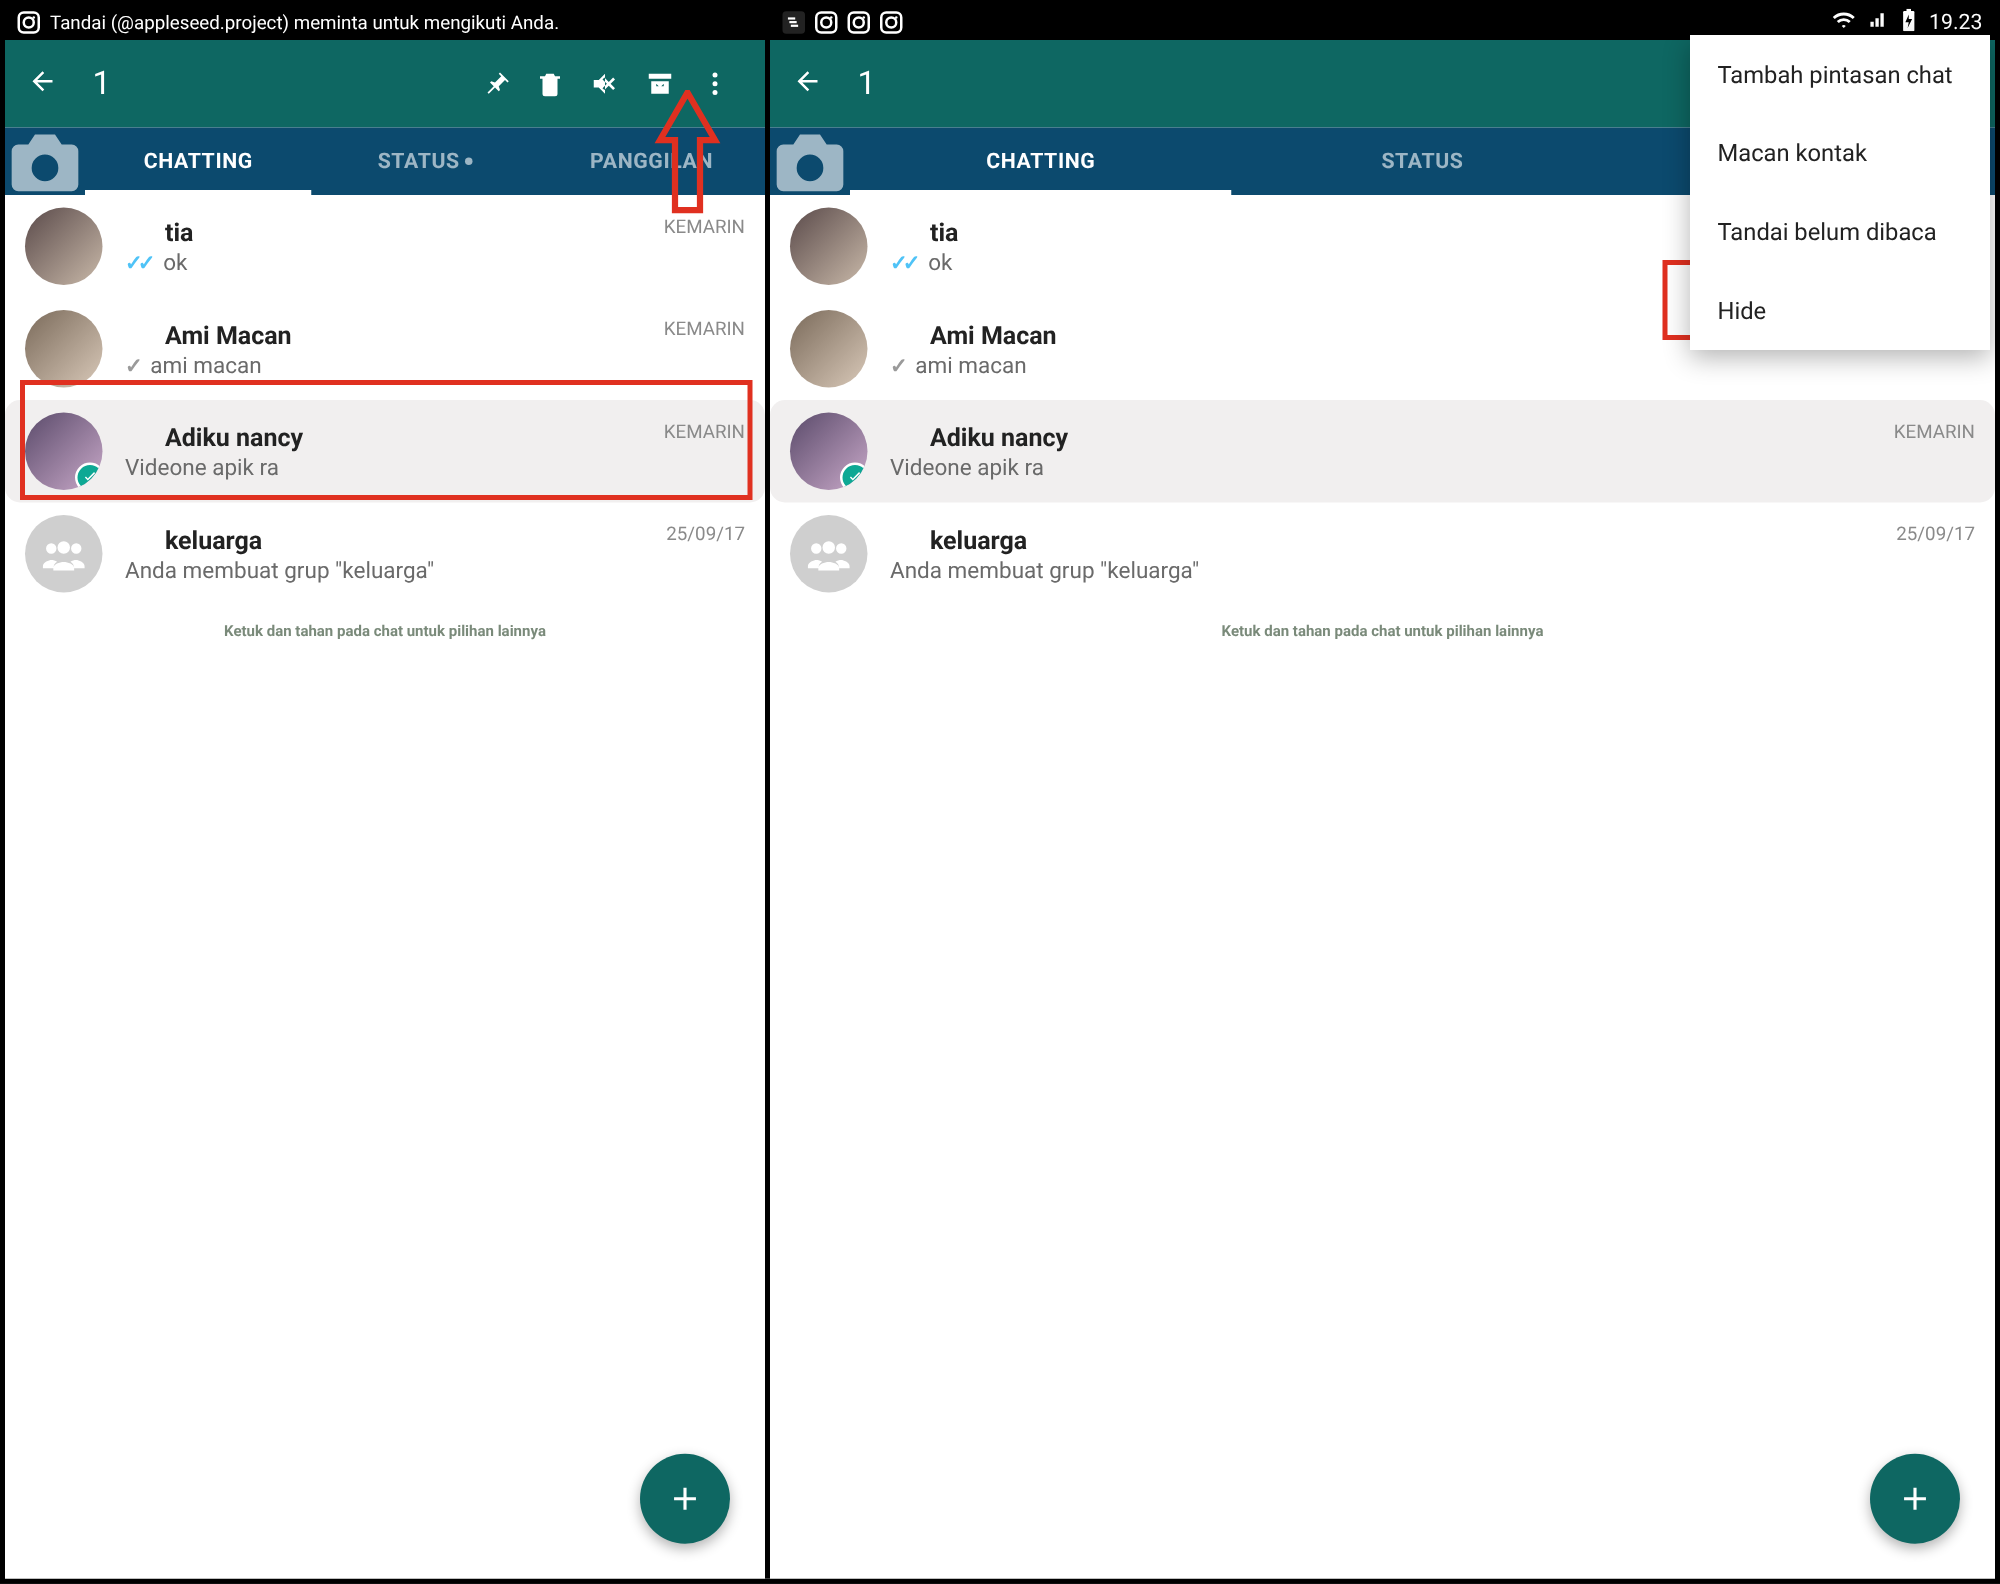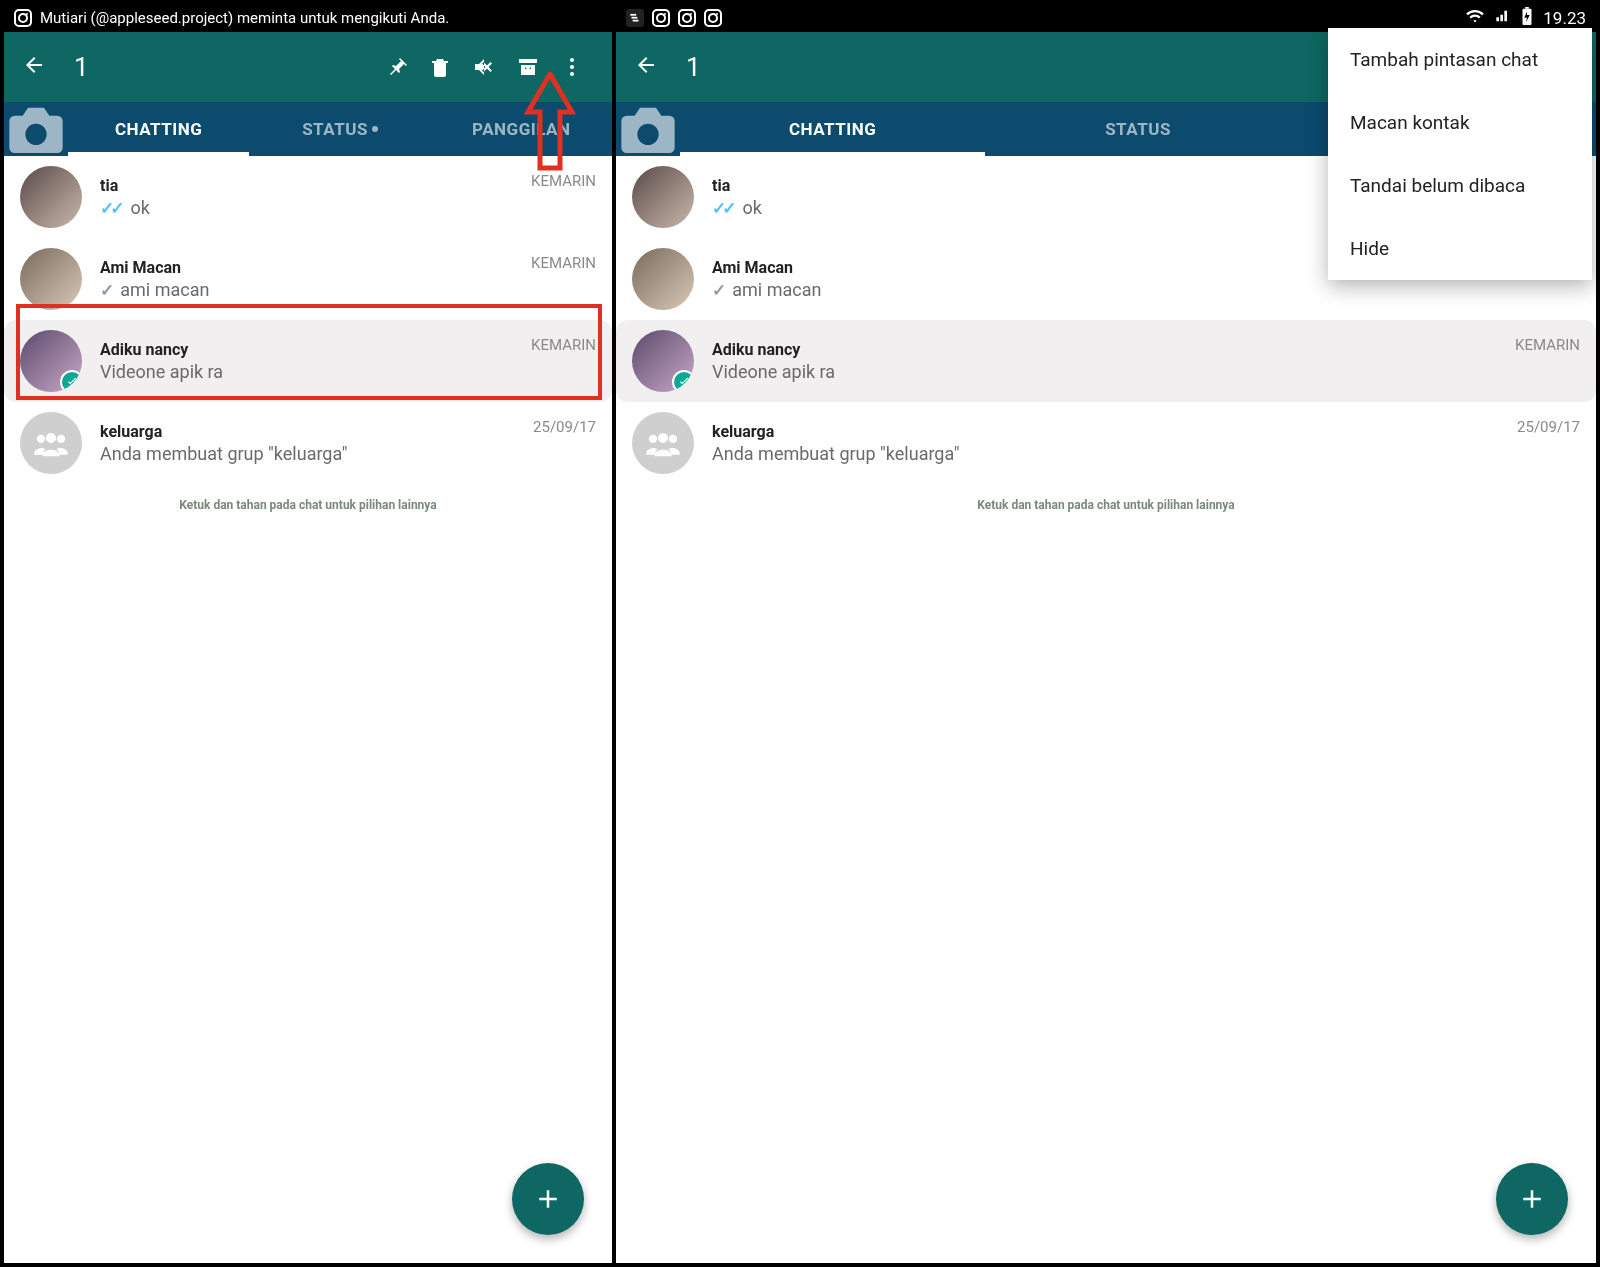--- a/index.html
+++ b/index.html
@@ -95,51 +95,51 @@
   .avatar.ami { background: linear-gradient(135deg,#7a6a5a,#d9c9b9); }
   .avatar.nancy { background: linear-gradient(135deg,#5a4a6a,#c9a9c9); }
   .avatar svg { width:40px; height:40px; fill:#fff; }
   .check-badge {
     position:absolute; bottom:-2px; right:-2px; width:24px; height:24px;
     background:#0da894; border-radius:50%; border:2px solid #fff;
     display:flex; align-items:center; justify-content:center;
   }
   .check-badge svg { width:14px; height:14px; fill:#fff; }
   .chat-body { flex:1; min-width:0; }
-  .chat-name { font-size:16px; font-weight:bold; color:#222; margin-bottom:2px; }
+  .chat-name { font-size:20px; font-weight:bold; color:#222; margin-bottom:2px;margin-left:32px; }
   .chat-msg { font-size:18px; color:#6a6a6a; display:flex; align-items:center; gap:4px; }
   .chat-time { font-size:15px; color:#8a8a8a; align-self:flex-start; margin-top:6px; }
   .ticks { color:#4fc3f7; font-weight:bold; letter-spacing:-4px; margin-right:6px; font-size:17px; }
   .ticks.grey { color:#9a9a9a; }
   .hint { text-align:center; color:#7a8a7a; font-size:12px; font-weight:bold; padding: 14px 30px; }
   
   .fab {
     position:absolute; bottom:28px; right:28px; width:72px; height:72px;
     background:#0e6762; border-radius:50%; color:#fff;
     display:flex; align-items:center; justify-content:center;
     box-shadow:0 4px 10px rgba(0,0,0,.3);
   }
   .fab svg { width:30px; height:30px; fill:#fff; }
   
   .red-box { position:absolute; border:4px solid #e03020; pointer-events:none; }
   .red-arrow { position:absolute; pointer-events:none; }
   
   .popup {
-    position:absolute; top:24px; right:4px; width:264px; background:#fff;
+    position:absolute; top:24px; right:4px; width:240px; background:#fff;
     box-shadow:0 6px 20px rgba(0,0,0,.3); z-index:50;
   }
   .popup-item { padding: 20px 22px; font-size:19px; color:#222; }
 </style>
 </head>
 <body>
 
 <div class="pane pane-left">
   <div class="status-bar">
     <span class="ig-icon"></span>
-    <span>Mutiari (@appleseed.project) meminta untuk mengikuti Anda.</span>
+    <span>Tandai (@appleseed.project) meminta untuk mengikuti Anda.</span>
   </div>
 
   <div class="toolbar">
     <span class="back">
       <svg viewBox="0 0 24 24">
           <path d="M20 11H7.8l5.6-5.6L12 4l-8 8 8 8 1.4-1.4L7.8 13H20z"></path>
         </svg>
     </span>
     <span class="count">1</span>
     <span class="spacer"></span>

